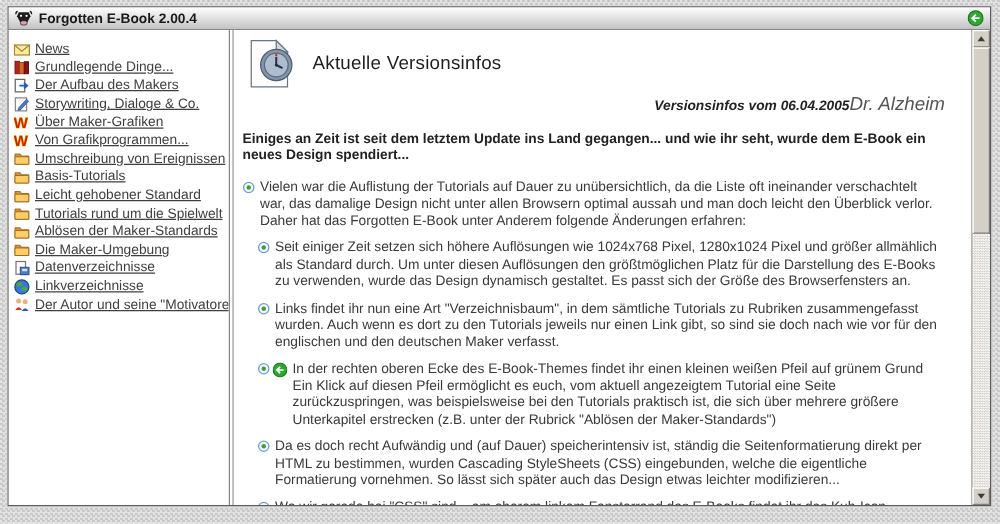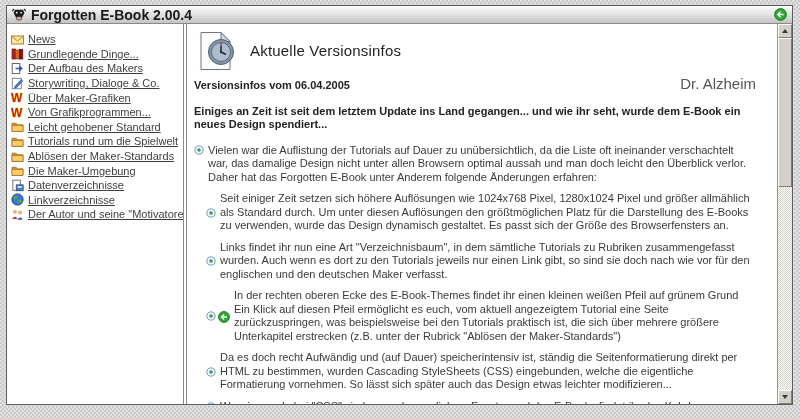--- a/index.html
+++ b/index.html
@@ -14,21 +14,21 @@
     background:#fff; border:1px solid #5c5c5c;
     box-shadow:0 0 0 1px #d9d9d9;
     display:flex; flex-direction:column;
   }
   .titlebar {
     height:18px; flex:0 0 18px;
     background:linear-gradient(#fefefe,#c4c4c4);
     border-bottom:1px solid #8a8a8a;
     display:flex; align-items:center; gap:5px; padding:0 5px;
   }
-  .titlebar .title { font-size:14px; font-weight:bold; color:#1a1a1a; }
+  .titlebar .title { font-size:11px; font-weight:bold; color:#1a1a1a; }
   .tb-icon { width:14px; height:13px; display:inline-flex; }
   .back-btn { margin-left:auto; width:13px; height:13px; display:inline-flex; cursor:pointer; }
   .tb-icon svg,.back-btn svg { width:100%; height:100%; }
 
   .window-body { flex:1; display:flex; min-height:0; }
 
   .sidebar {
     width:176px; flex:0 0 176px; background:#fff;
     padding:8px 3px 0 4px; overflow:hidden;
   }
@@ -44,27 +44,27 @@
   .content {
     flex:1; position:relative; background:#fff; min-width:0;
   }
   .content-inner {
     position:absolute; inset:0 16px 0 0; padding:5px 20px 0 7px; overflow:hidden;
     color:#3a3a3a; font-size:11px; line-height:13.5px;
   }
   .c-header { display:flex; align-items:center; gap:14px; margin:2px 0 6px 5px; }
   .c-header .big-icon { width:37px; height:40px; }
   .c-header h1 { font-size:15px; font-weight:normal; color:#1e1e1e; letter-spacing:.2px; }
-  .meta-row { display:flex; justify-content:space-between; align-items:baseline; margin:4px 0 12px 0; }
+  .meta-row { display:flex; justify-content:flex-end; align-items:baseline; margin:4px 0 12px 0;font-style:italic; }
   .meta-row .date { font-weight:bold; font-size:11px; color:#222; }
   .meta-row .author { font-size:15px; color:#555; }
   .intro { font-weight:bold; color:#222; margin-bottom:12px; }
 
   .para { display:flex; gap:4px; margin-bottom:8px; }
-  .para.lvl2 { margin-left:12px;align-items:center; }
+  .para.lvl2 { margin-left:12px; }
   .para .bullets { display:flex; gap:2px; flex:0 0 auto; padding-top:1px; }
   .para .bullets span { display:inline-flex; }
   .b-orb { width:10px; height:10px; }
   .b-arrow { width:12px; height:12px; }
   .para .txt { white-space:pre-line; }
 
   .scrollbar {
     position:absolute; right:0; top:0; bottom:0; width:15px;
     border-left:1px solid #9c9c96;
     background:conic-gradient(#ffffff 25%, #d6d2ca 0 50%, #ffffff 0 75%, #d6d2ca 0) 0 0/2px 2px;
@@ -152,20 +152,38 @@
           </span>
           <span class="lbl">Über Maker-Grafiken</span>
         </a>
         <a class="sb-item">
           <span class="sb-ico">
             <svg viewBox="0 0 13 13">
               <text x="0" y="11" font-size="12" font-weight="bold" fill="#cc2200" stroke="#ffcc00" stroke-width=".6" paint-order="stroke">W</text>
             </svg>
           </span>
           <span class="lbl">Von Grafikprogrammen...</span>
+        </a>
+        <a class="sb-item">
+          <span class="sb-ico">
+            <svg viewBox="0 0 13 13">
+              <path d="M1 3.2 h4.2 l1 1.6 H12 v6.6 H1 Z" fill="#d89230" stroke="#96651c" stroke-width=".7"></path>
+              <path d="M1 5.4 h11 v6 H1 Z" fill="#ffcc66" stroke="#96651c" stroke-width=".7"></path>
+            </svg>
+          </span>
+          <span class="lbl">Umschreibung von Ereignissen</span>
+        </a>
+        <a class="sb-item">
+          <span class="sb-ico">
+            <svg viewBox="0 0 13 13">
+              <path d="M1 3.2 h4.2 l1 1.6 H12 v6.6 H1 Z" fill="#d89230" stroke="#96651c" stroke-width=".7"></path>
+              <path d="M1 5.4 h11 v6 H1 Z" fill="#ffcc66" stroke="#96651c" stroke-width=".7"></path>
+            </svg>
+          </span>
+          <span class="lbl">Basis-Tutorials</span>
         </a>
         <a class="sb-item">
           <span class="sb-ico">
             <svg viewBox="0 0 13 13">
               <path d="M1 3.2 h4.2 l1 1.6 H12 v6.6 H1 Z" fill="#d89230" stroke="#96651c" stroke-width=".7"></path>
               <path d="M1 5.4 h11 v6 H1 Z" fill="#ffcc66" stroke="#96651c" stroke-width=".7"></path>
             </svg>
           </span>
           <span class="lbl">Leicht gehobener Standard</span>
         </a>

